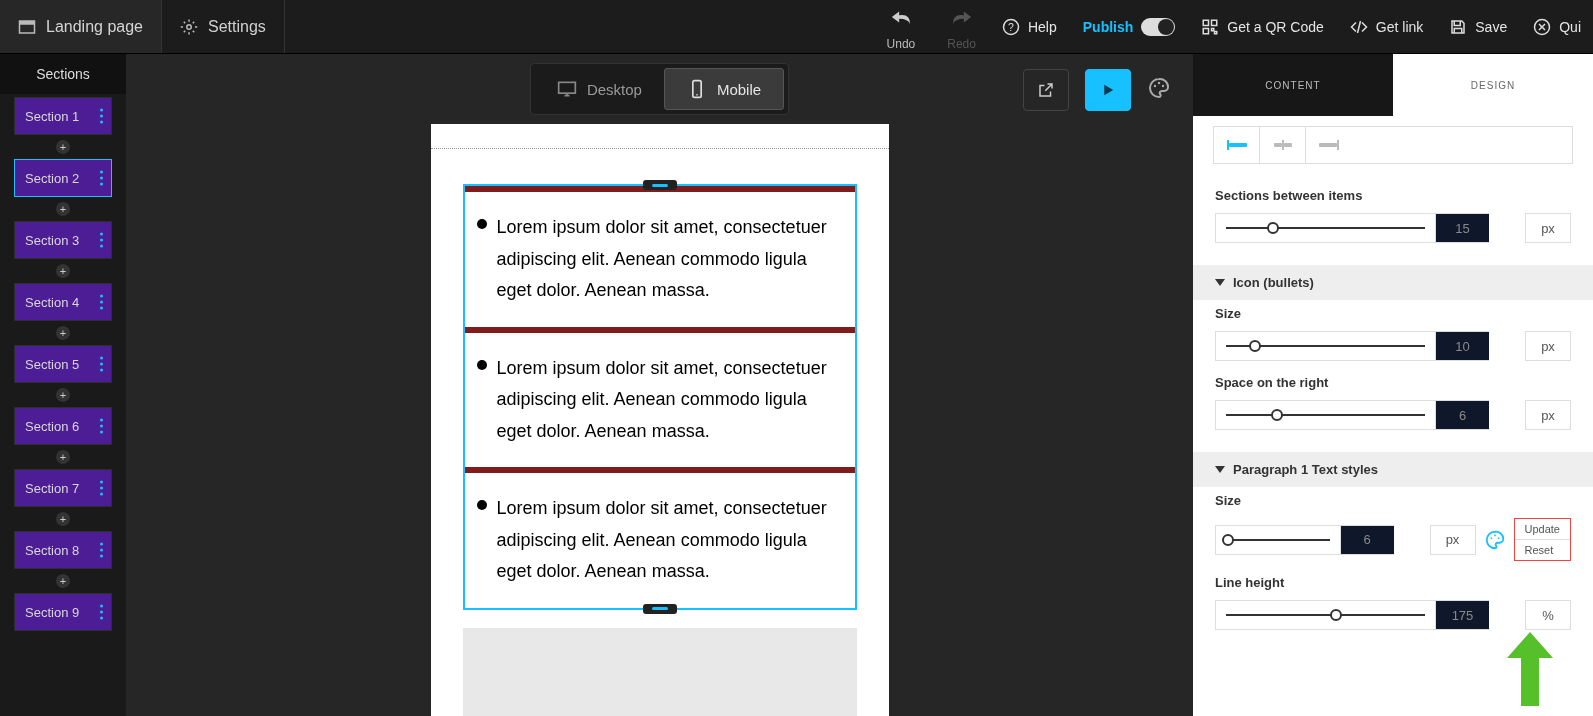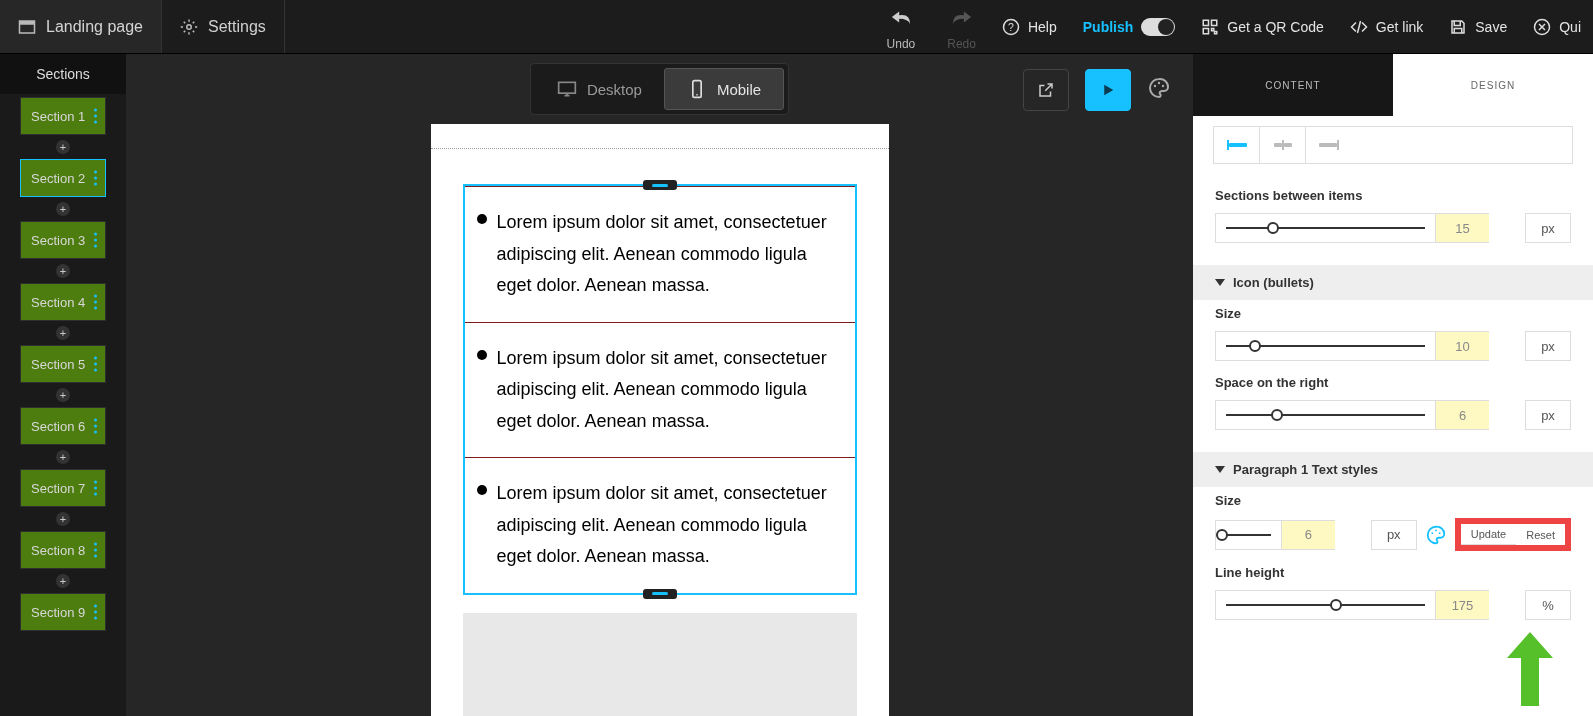--- a/index.html
+++ b/index.html
@@ -27,21 +27,21 @@
 .toggle { width: 34px; height: 18px; background: #ddd; border-radius: 9px; position: relative; }
 .toggle-knob { position: absolute; right: 1px; top: 1px; width: 16px; height: 16px; background: #222; border-radius: 50%; }
 
 
 .main { display: flex; height: calc(100% - 54px); }
 
 
 .sidebar { width: 126px; background: #1a1a1a; display: flex; flex-direction: column; }
 .sidebar-title { height: 40px; background: #111; display: flex; align-items: center; justify-content: center; font-size: 14px; color: #ddd; }
 .sections-list { flex: 1; overflow-y: auto; }
-.sec-item { position: relative; height: 38px; display: flex; align-items: center; padding-left: 10px; font-size: 13px; color: #d8d8d8; border: 1px solid #2e2e2e; margin: 3px 20px; background: #4d7c0f; cursor: pointer; }
+.sec-item { position: relative; height: 38px; display: flex; align-items: center; padding-left: 10px; font-size: 13px; color: #d8d8d8; border: 1px solid #2e2e2e; margin: 3px 14px; background: #4c1d95; cursor: pointer; }
 .sec-item.active { border: 1px solid #17c1ff; }
 .sec-dots { position: absolute; right: 8px; top: 50%; transform: translateY(-50%); display: flex; flex-direction: column; gap: 3px; }
 .sec-dots span { width: 3px; height: 3px; background: #17c1ff; border-radius: 50%; display: block; }
 .add-between { display: flex; justify-content: center; padding: 2px 0; }
 .add-between .plus { width: 14px; height: 14px; background: #333; border-radius: 50%; display: flex; align-items: center; justify-content: center; color: #ccc; font-size: 11px; cursor: pointer; }
 
 
 .canvas-wrap { flex: 1; background: #262626; display: flex; flex-direction: column; position: relative; }
 .device-bar { height: 70px; display: flex; align-items: center; justify-content: center; gap: 18px; }
 .device-switch { display: flex; background: #1b1b1b; border: 1px solid #333; border-radius: 4px; padding: 4px; }
@@ -58,21 +58,21 @@
 .section-tag { position: absolute; left: 372px; top: 38px; background: #1c1c1c; color: #cfcfcf; font-size: 14px; padding: 8px 6px; border: 1px solid #333; }
 .mobile-frame { width: 458px; background: #fff; position: relative; }
 .frame-topline { position: absolute; top: 24px; left: 0; right: 0; border-top: 1px dotted #999; }
 
 .list-block { margin: 60px 32px 0; border: 2px solid #17c1ff; position: relative; }
 .handle { position: absolute; left: 50%; transform: translateX(-50%); width: 34px; height: 10px; background: #222; border-radius: 3px; display: flex; align-items: center; justify-content: center; }
 .handle.top { top: -6px; }
 .handle.bottom { bottom: -6px; }
 .handle::after { content: ""; width: 16px; height: 3px; background: #17c1ff; border-radius: 2px; }
 
-.li-row { display: flex; gap: 10px; padding: 20px 12px; border-top: 1px solid #7f1d1d; }
+.li-row { display: flex; gap: 10px; padding: 20px 12px; border-top: 6px solid #7f1d1d; }
 .li-row:first-child { border-top: none; }
 .bullet-dot { width: 10px; height: 10px; background: #000; border-radius: 50%; margin-top: 7px; flex-shrink: 0; }
 .li-text { color: #000; font-size: 18px; line-height: 1.75; }
 
 .below-block { height: 120px; background: #e8e8e8; margin: 18px 32px 0; }
 
 
 .rightpanel { width: 400px; background: #fff; color: #222; display: flex; flex-direction: column; }
 .rp-tabs { height: 62px; background: #171717; display: flex; }
 .rp-tab { flex: 1; display: flex; align-items: center; justify-content: center; font-size: 10px; letter-spacing: 1px; color: #bdbdbd; cursor: pointer; }
@@ -86,26 +86,26 @@
 .align-btn.active .bar { background: #17c1ff; }
 .tick { width: 2px; height: 10px; background: #bbb; }
 .align-btn.active .tick { background: #17c1ff; }
 .align-inner { display: flex; align-items: center; gap: 0; position: relative; }
 
 .prop-label { font-size: 13px; font-weight: bold; color: #333; padding: 6px 22px 10px; }
 .slider-row { display: flex; align-items: center; gap: 0; padding: 0 22px 8px; }
 .slider { flex: 1; height: 30px; display: flex; align-items: center; position: relative; border: 1px solid #ddd; border-right: none; }
 .track { position: absolute; left: 10px; right: 10px; height: 2px; background: #333; }
 .knob { position: absolute; width: 12px; height: 12px; background: #fff; border: 2px solid #333; border-radius: 50%; top: 50%; transform: translate(-50%,-50%); }
-.val-box { width: 54px; height: 30px; border: 1px solid #ddd; border-right: none; display: flex; align-items: center; justify-content: center; font-size: 13px; color: #888; background: #fef9c3; }
+.val-box { width: 54px; height: 30px; border: 1px solid #ddd; border-right: none; display: flex; align-items: center; justify-content: center; font-size: 13px; color: #888; background: #0f172a; }
 .unit-box { width: 46px; height: 30px; border: 1px solid #ddd; display: flex; align-items: center; justify-content: center; font-size: 13px; color: #555; background: #fff; margin-left: 36px; }
 
 .extras { display: flex; gap: 8px; margin-left: 8px; align-items: center; }
 .pal-sm { width: 22px; height: 22px; cursor: pointer; }
-.upd-col { display: flex; flex-direction: row; border: 6px solid #ef4444; align-items: flex-end; }
+.upd-col { display: flex; flex-direction: column; border: 1px solid #ef4444; }
 .upd-col span { font-size: 11px; color: #555; padding: 4px 10px; cursor: pointer; }
 .upd-col span:first-child { border-bottom: 1px solid #ddd; }
 
 .group-head { background: #eee; padding: 10px 22px; font-size: 13px; font-weight: bold; color: #333; display: flex; align-items: center; gap: 8px; margin-top: 14px; cursor: pointer; }
 .tri { width: 0; height: 0; border-left: 5px solid transparent; border-right: 5px solid transparent; border-top: 7px solid #333; }
 
 .big-arrow { position: absolute; right: 36px; bottom: 4px; }
 .big-arrow svg { width: 54px; height: 80px; }
 
 ::-webkit-scrollbar { width: 0; height: 0; }

